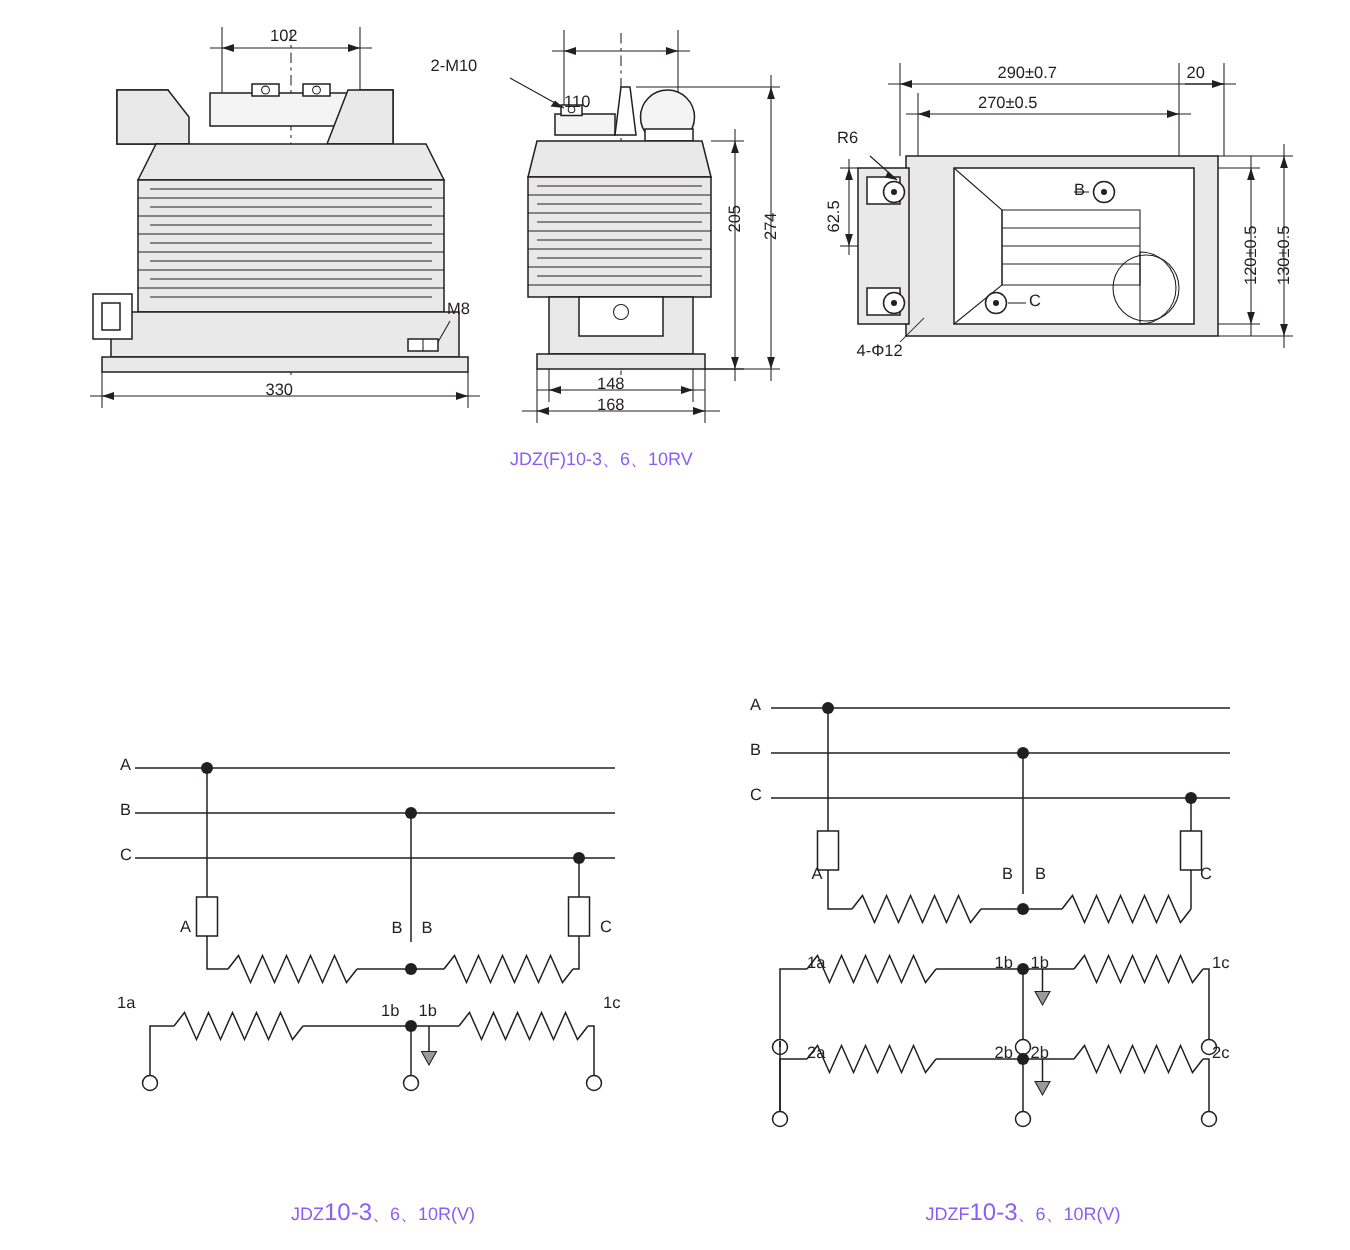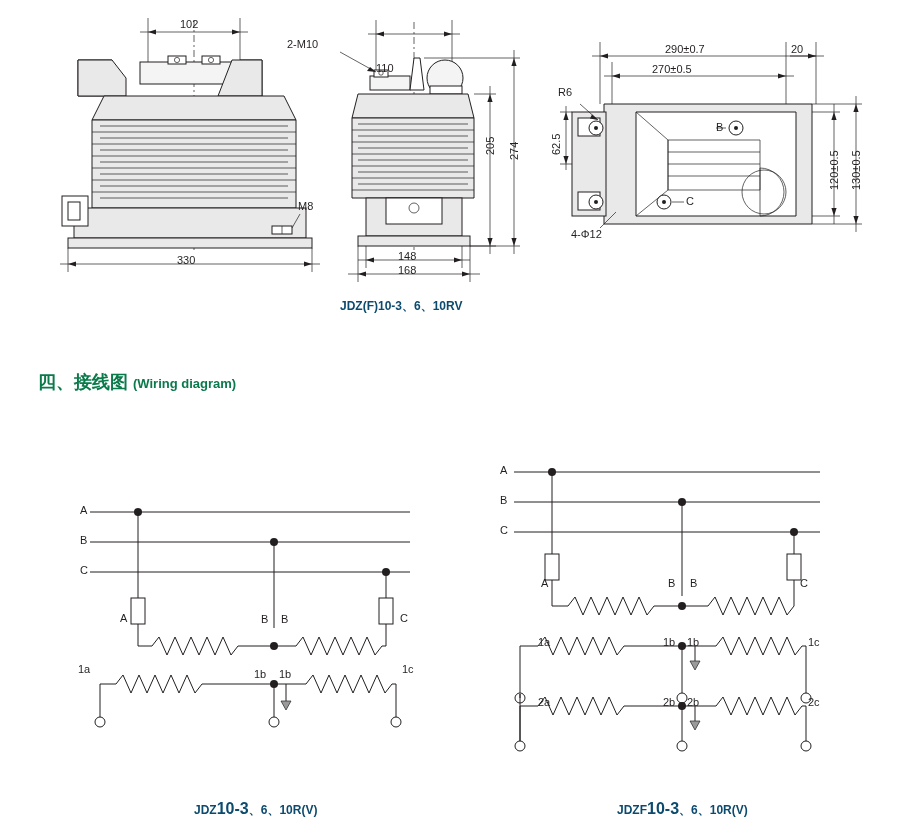--- a/index.html
+++ b/index.html
@@ -2,21 +2,21 @@
 <html><head>
 <meta charset="utf-8">
 <style>
   html,body{margin:0;padding:0;background:#ffffff;}
   body{width:900px;height:833px;position:relative;font-family:"Liberation Sans",sans-serif;color:#231f20;overflow:hidden;}
   .stage{position:relative;width:740px;height:833px;}
   .abs{position:absolute;}
   .lbl{position:absolute;font-size:11px;color:#231f20;white-space:nowrap;}
   .sec-title{position:absolute;left:38px;top:370px;font-size:18px;font-weight:bold;color:#0a7a4a;white-space:nowrap;}
   .sec-title .en{font-size:13px;font-weight:bold;color:#0a7a4a;}
-  .cap{position:absolute;font-size:12px;font-weight:bold;color:#0c4a6e;white-space:nowrap;}
+  .cap{position:absolute;font-size:12px;font-weight:normal;color:#8b5cf6;white-space:nowrap;}
   .cap .sub{font-size:16px;}
   svg{display:block;}
   .ln{stroke:#231f20;stroke-width:1;fill:none;}
   .thin{stroke:#231f20;stroke-width:.7;fill:none;}
   .dim{stroke:#231f20;stroke-width:.7;fill:none;}
   .dash{stroke:#231f20;stroke-width:.7;fill:none;stroke-dasharray:7 3 2 3;}
   .fillgray{fill:#e9e9e9;stroke:#231f20;stroke-width:1;}
   .filllight{fill:#f4f4f4;stroke:#231f20;stroke-width:1;}
   .fillwhite{fill:#ffffff;stroke:#231f20;stroke-width:1;}
   .dot{fill:#231f20;}
@@ -255,24 +255,20 @@
   <div class="lbl" style="left:828px;top:190px;transform:rotate(-90deg);transform-origin:left top;"><span>120±0.5</span></div>
   <div class="lbl" style="left:850px;top:190px;transform:rotate(-90deg);transform-origin:left top;"><span>130±0.5</span></div>
   <div class="lbl" style="left:571px;top:228px;">4-Φ12</div>
   <div class="lbl" style="left:716px;top:121px;">B</div>
   <div class="lbl" style="left:686px;top:195px;">C</div>
 
   <div class="cap" style="left:340px;top:298px;">
     <span>JDZ(F)10-3、6、10RV</span>
   </div>
 
-  <div class="sec-title">
-    <span>四、接线图</span>
-    <span class="en">(Wiring diagram)</span>
-  </div>
 
   <svg class="abs" style="left:60px;top:450px;" width="380" height="300" viewBox="0 0 380 300">
 
     <line class="ln" x1="30" y1="62" x2="350" y2="62"></line>
     <line class="ln" x1="30" y1="92" x2="350" y2="92"></line>
     <line class="ln" x1="30" y1="122" x2="350" y2="122"></line>
 
     <circle class="dot" cx="78" cy="62" r="4"></circle>
     <line class="ln" x1="78" y1="62" x2="78" y2="148"></line>
     <circle class="dot" cx="214" cy="92" r="4"></circle>

